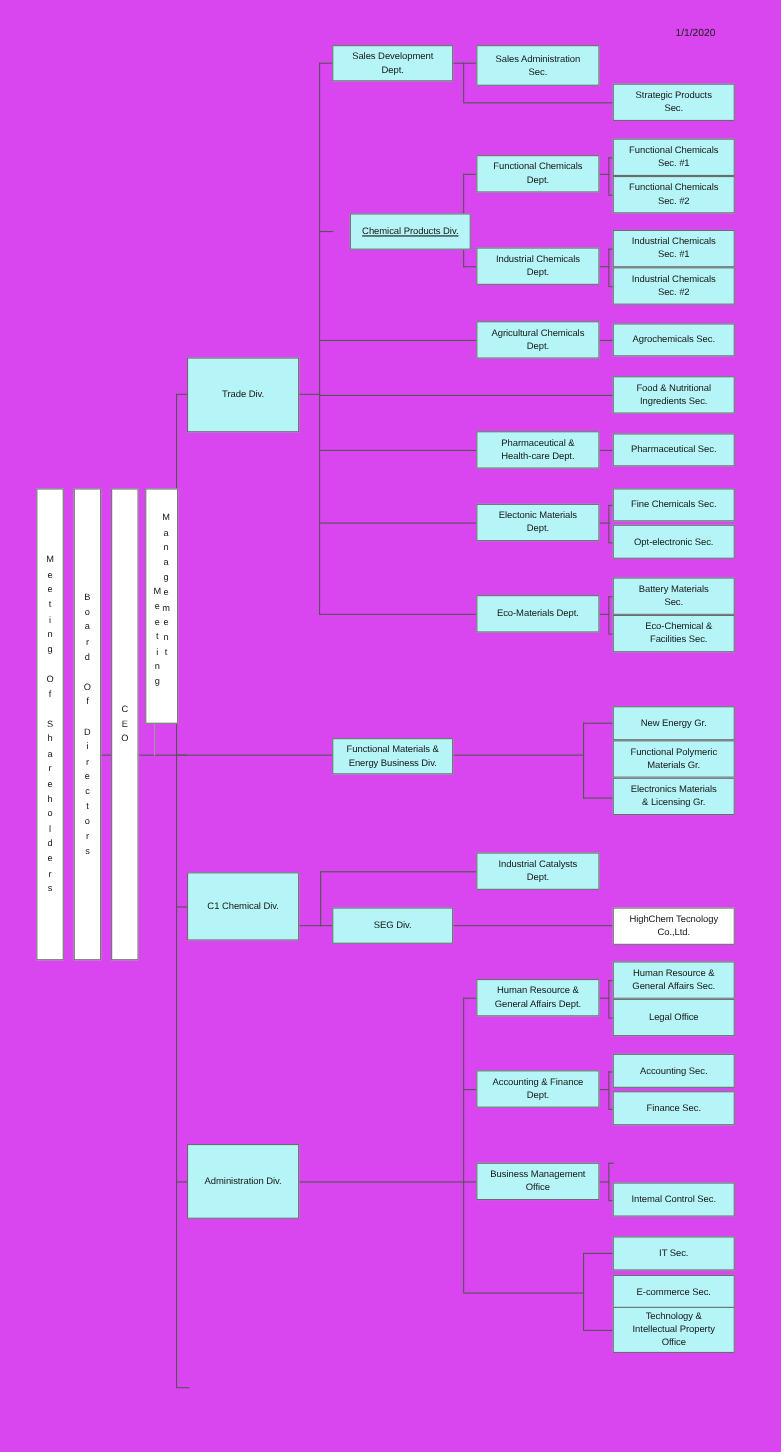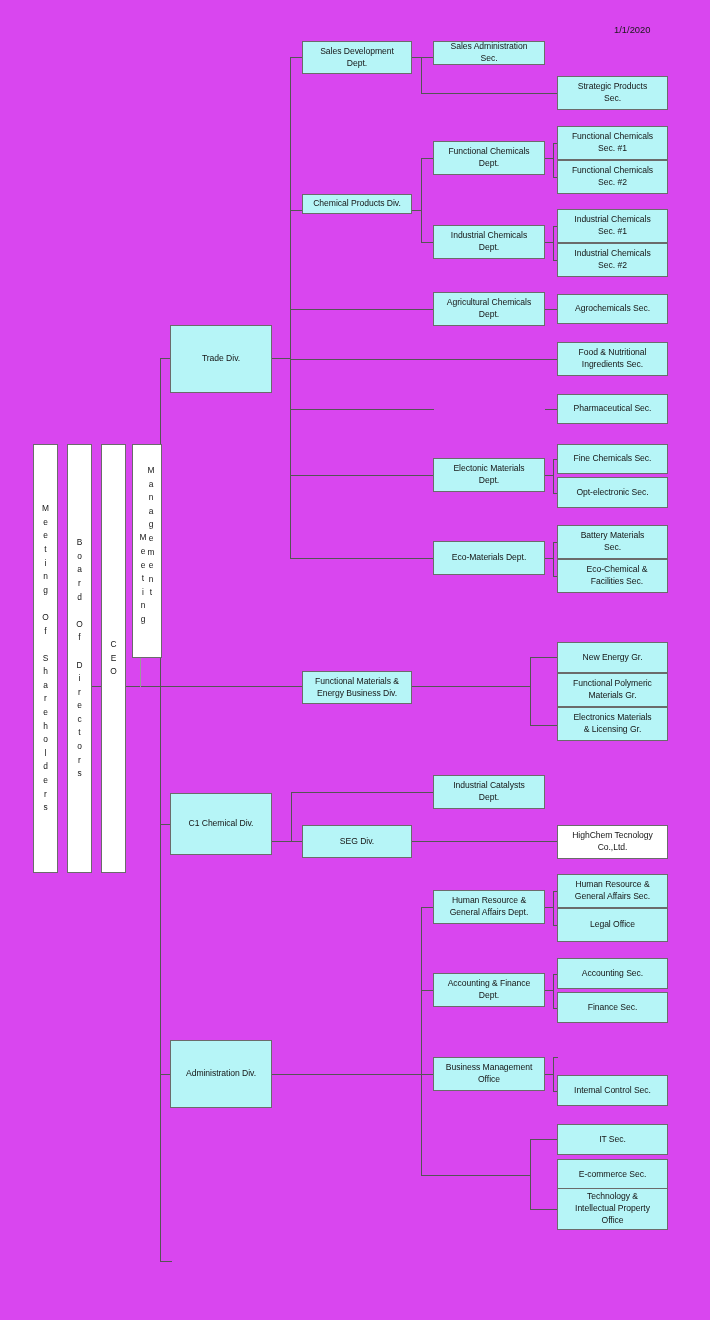--- a/index.html
+++ b/index.html
@@ -197,28 +197,28 @@
   <div class="ln v" style="left:290px; top:57px; height:502px;"></div>
   <div class="ln h" style="left:272px; top:358px; width:19px;"></div>
 
   <div class="ln h" style="left:290px; top:57px; width:13px;"></div>
   <div class="node cyan" style="left:302px; top:41px; width:110px; height:33px;">Sales Development
 Dept.</div>
 
   <div class="ln h" style="left:412px; top:57px; width:10px;"></div>
   <div class="ln v" style="left:421px; top:57px; height:36px;"></div>
   <div class="ln h" style="left:421px; top:57px; width:13px;"></div>
-  <div class="node cyan" style="left:433px; top:41px; width:112px; height:24px;">Sales Administration
+  <div class="node cyan" style="left:433px; top:41px; width:112px; height:37px;">Sales Administration
 Sec.</div>
   <div class="ln h" style="left:421px; top:93px; width:137px;"></div>
   <div class="node cyan" style="left:557px; top:76px; width:111px; height:34px;">Strategic Products
 Sec.</div>
 
   <div class="ln h" style="left:290px; top:210px; width:13px;"></div>
-  <div class="node cyan" style="left:302px; top:194px; width:110px; height:20px;">Chemical Products Div.</div>
+  <div class="node cyan" style="left:318px; top:194px; width:110px; height:33px;text-decoration:underline;">Chemical Products Div.</div>
 
   <div class="ln h" style="left:412px; top:210px; width:10px;"></div>
   <div class="ln v" style="left:421px; top:158px; height:85px;"></div>
   <div class="ln h" style="left:421px; top:158px; width:13px;"></div>
   <div class="ln h" style="left:421px; top:242px; width:13px;"></div>
 
   <div class="node cyan" style="left:433px; top:141px; width:112px; height:34px;">Functional Chemicals
 Dept.</div>
   <div class="node cyan" style="left:433px; top:225px; width:112px; height:34px;">Industrial Chemicals
 Dept.</div>
@@ -245,20 +245,22 @@
   <div class="node cyan" style="left:433px; top:292px; width:112px; height:34px;">Agricultural Chemicals
 Dept.</div>
   <div class="ln h" style="left:545px; top:309px; width:13px;"></div>
   <div class="node cyan" style="left:557px; top:294px; width:111px; height:30px;">Agrochemicals Sec.</div>
 
   <div class="ln h" style="left:290px; top:359px; width:268px;"></div>
   <div class="node cyan" style="left:557px; top:342px; width:111px; height:34px;">Food &amp; Nutritional
 Ingredients Sec.</div>
 
   <div class="ln h" style="left:290px; top:409px; width:144px;"></div>
+  <div class="node cyan" style="left:433px; top:392px; width:112px; height:34px;">Pharmaceutical &amp;
+Health-care Dept.</div>
   <div class="ln h" style="left:545px; top:409px; width:13px;"></div>
   <div class="node cyan" style="left:557px; top:394px; width:111px; height:30px;">Pharmaceutical Sec.</div>
 
   <div class="ln h" style="left:290px; top:475px; width:144px;"></div>
   <div class="node cyan" style="left:433px; top:458px; width:112px; height:34px;">Electonic Materials
 Dept.</div>
   <div class="ln h" style="left:545px; top:475px; width:9px;"></div>
   <div class="ln v" style="left:553px; top:459px; height:34px;"></div>
   <div class="ln h" style="left:553px; top:459px; width:5px;"></div>
   <div class="ln h" style="left:553px; top:493px; width:5px;"></div>

